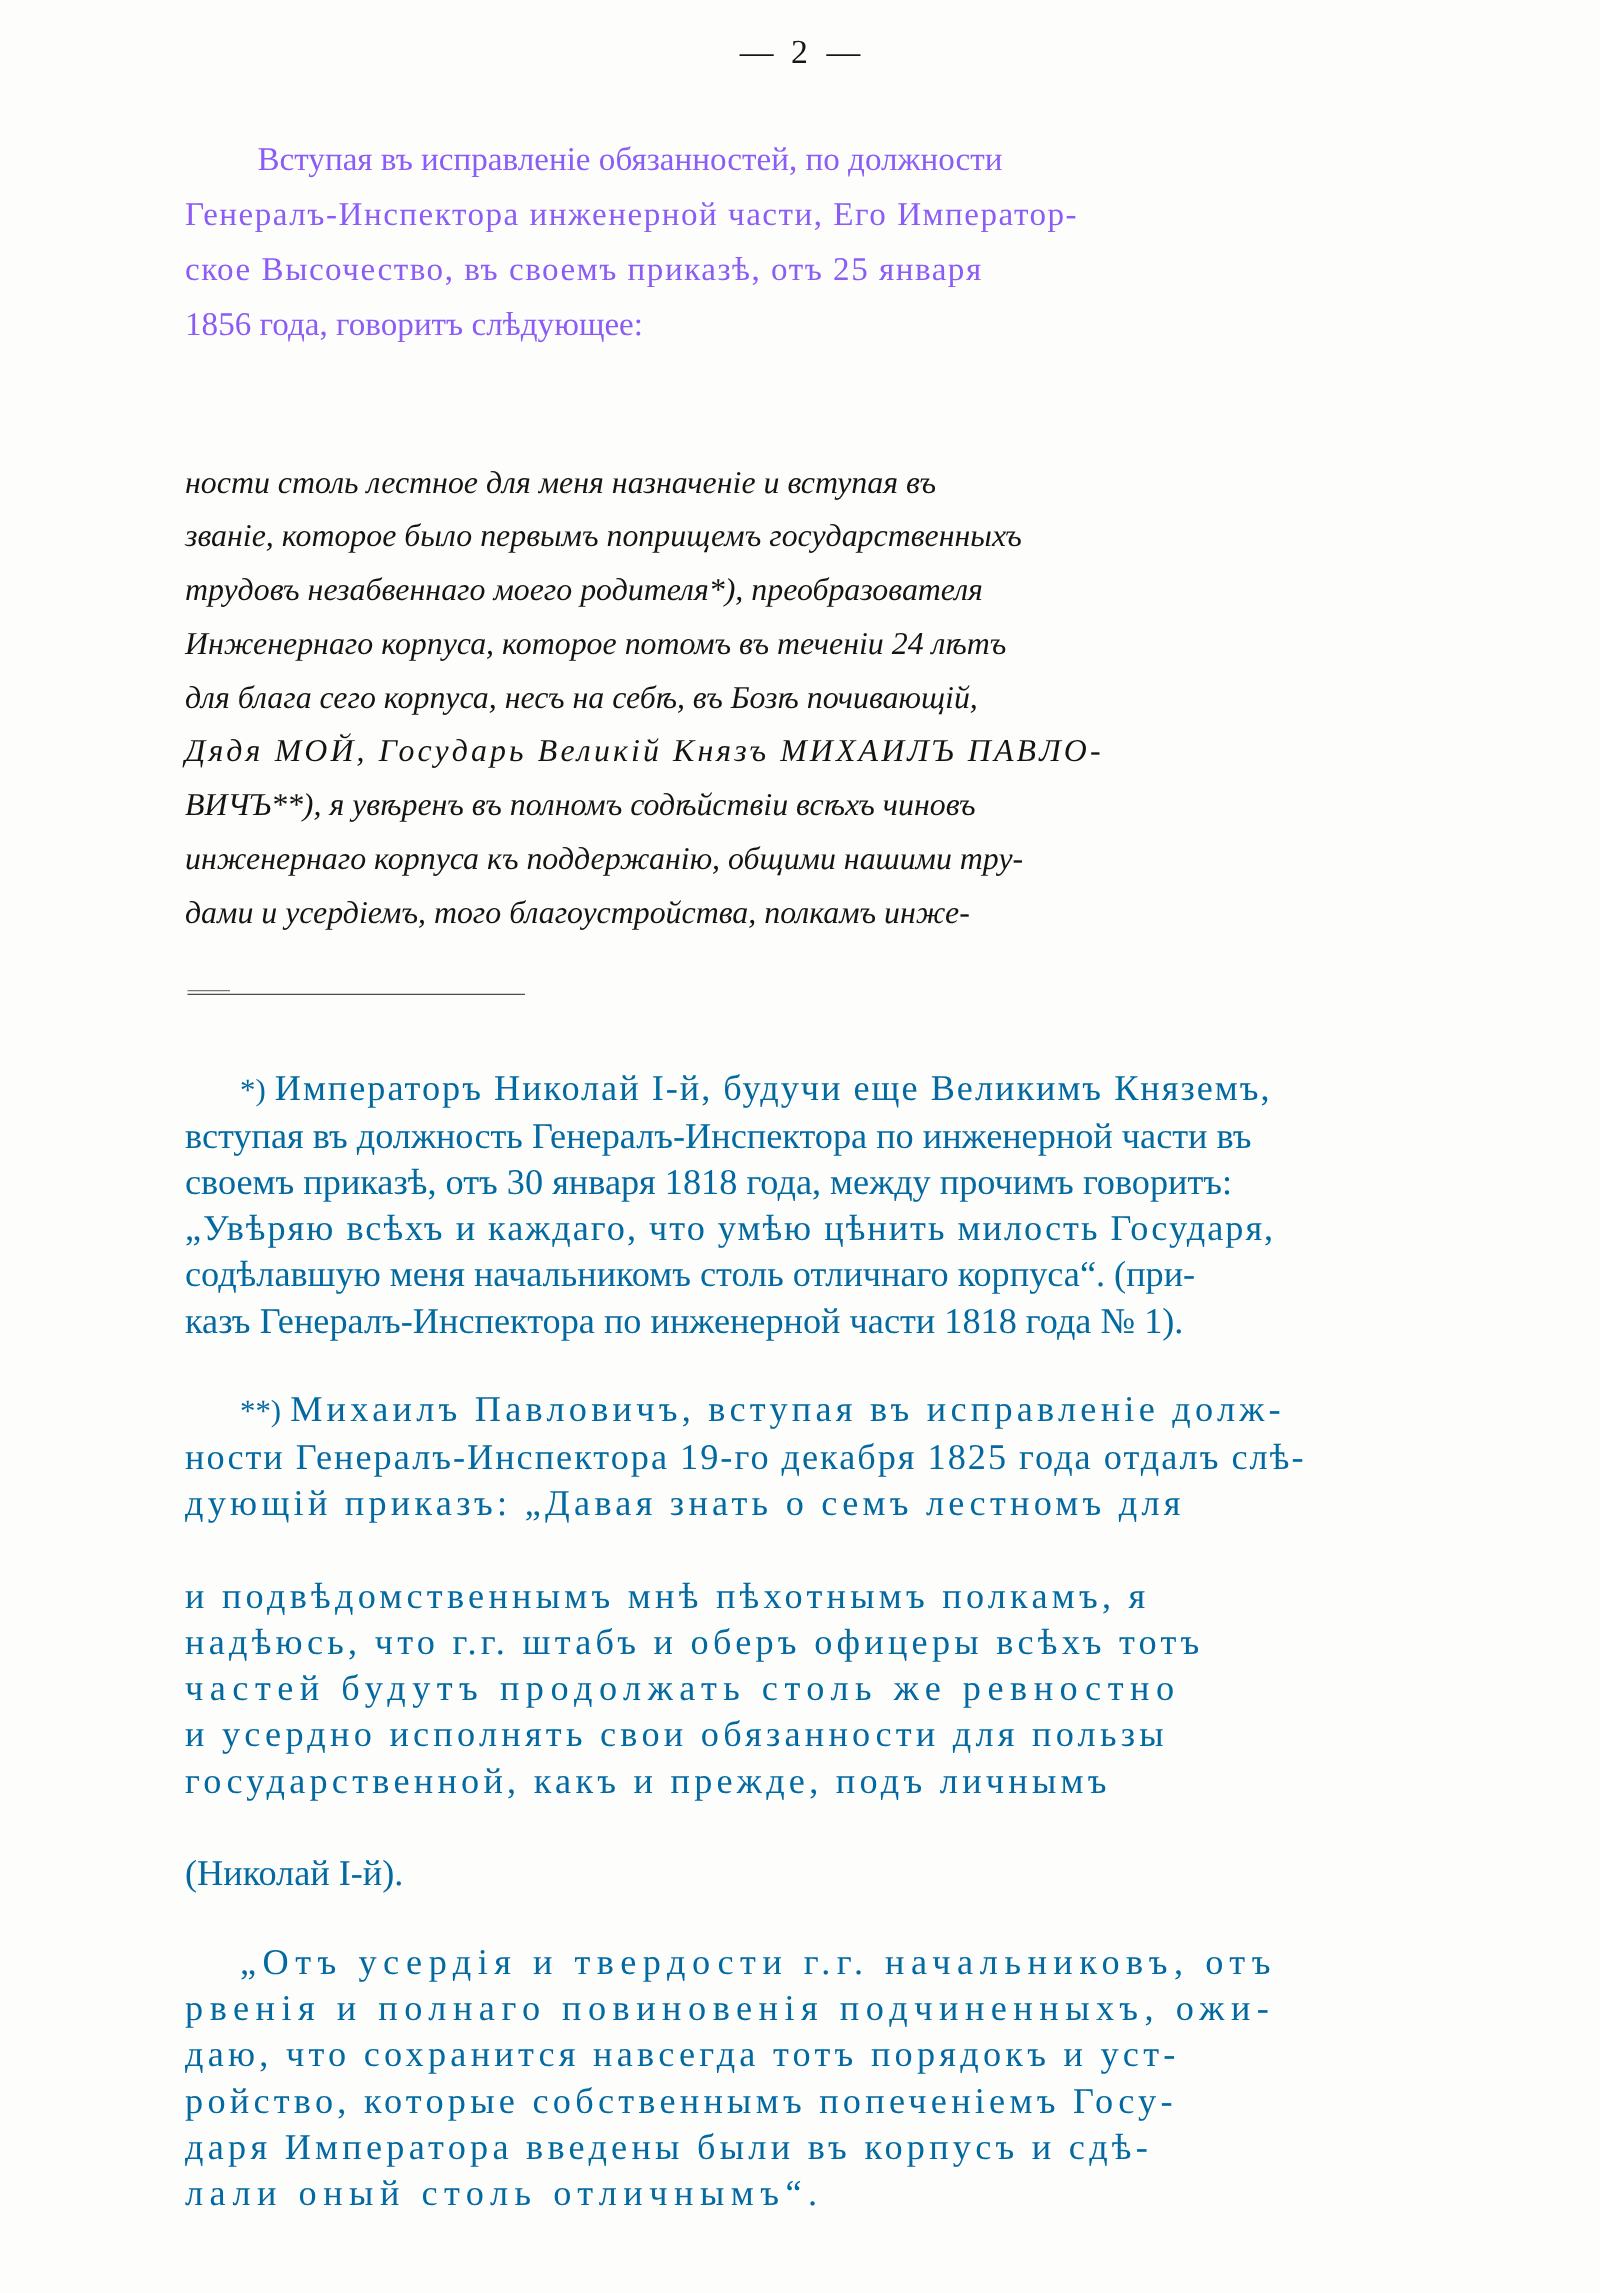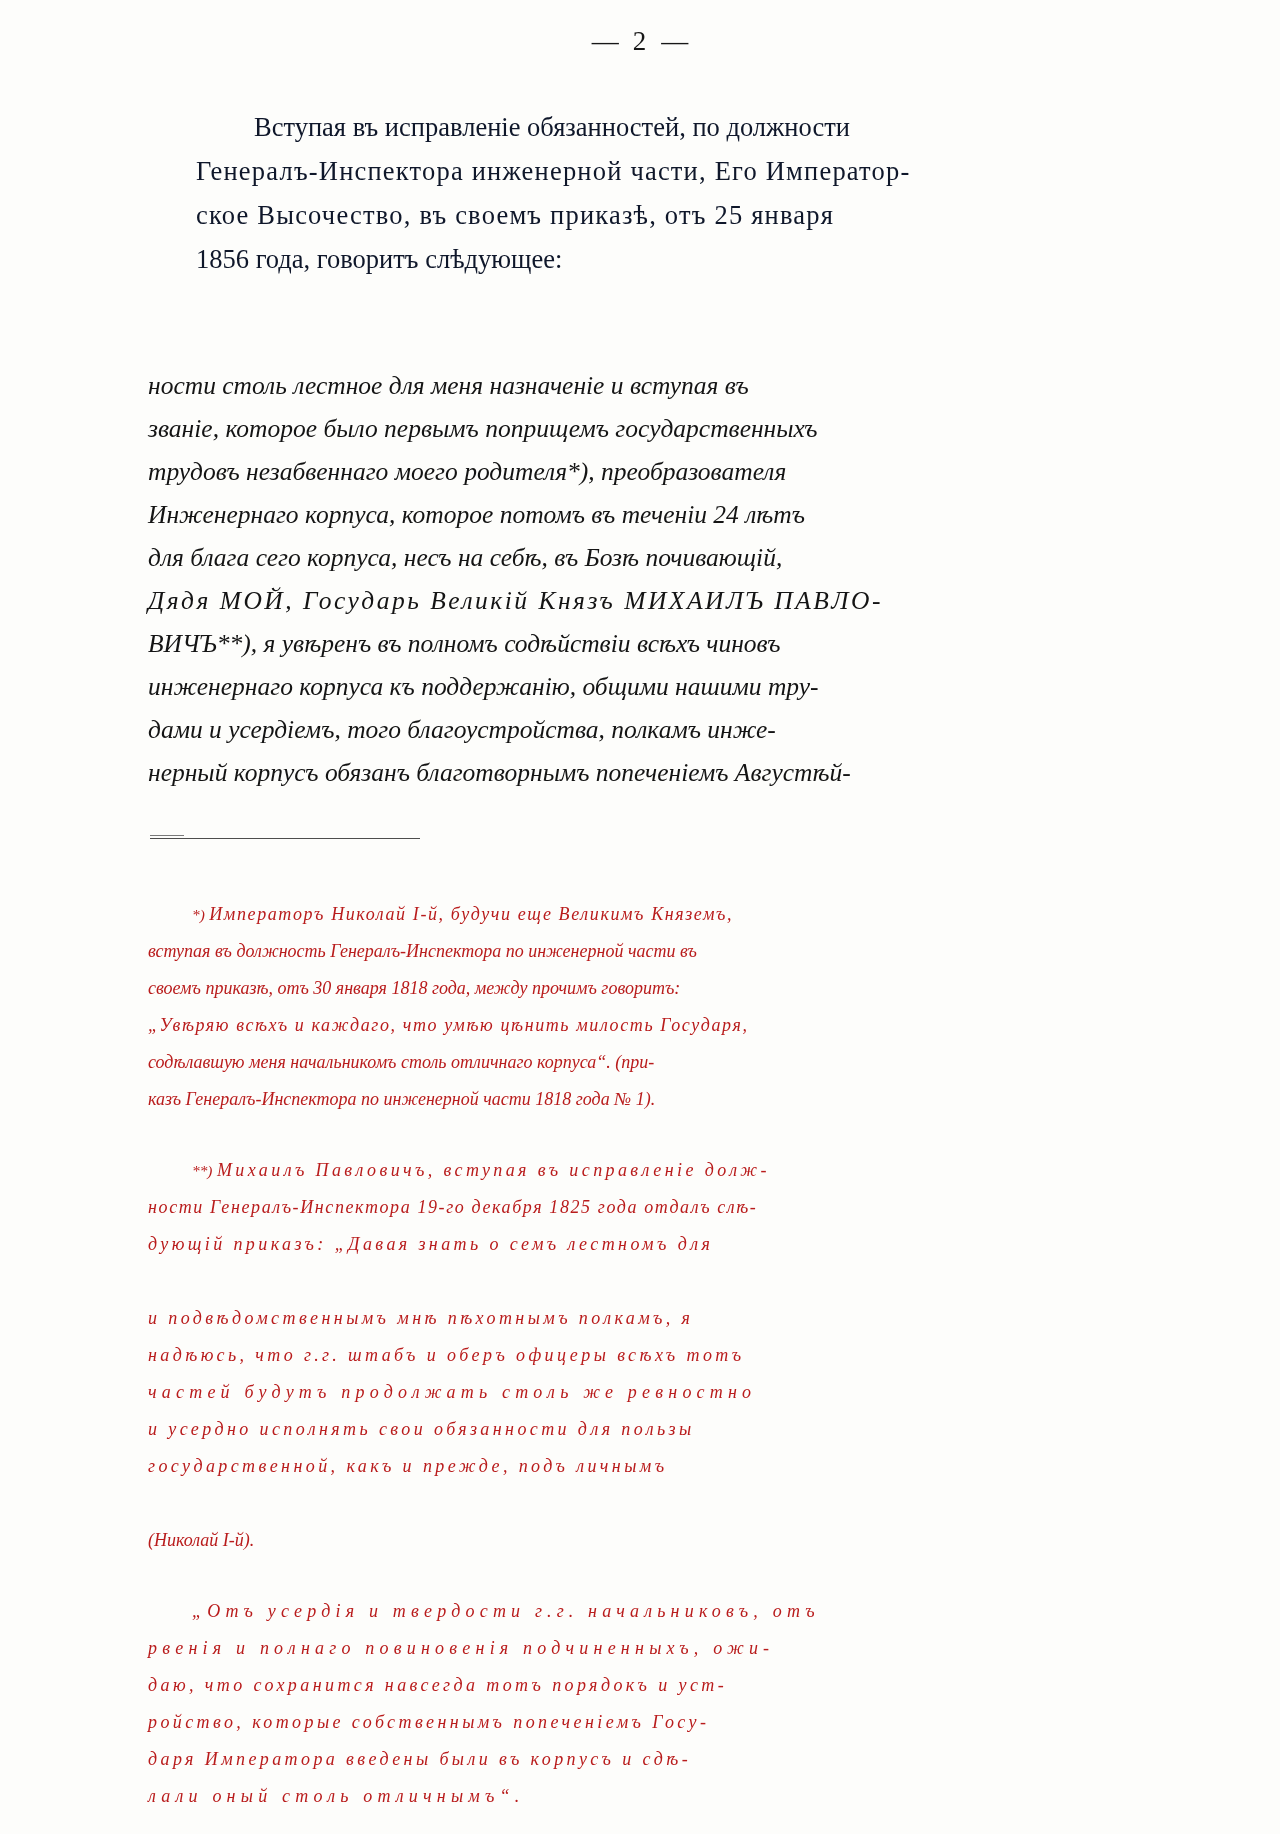--- a/index.html
+++ b/index.html
@@ -35,22 +35,21 @@
     letter-spacing: 0;
     padding: 0 14px;
   }
 
   
   .body-para {
     margin-top: 48px;
     font-size: 26.5px;
     line-height: 44px;
     text-align: justify;
-    color: #0f172a;
-    margin-left: 48px;
+    color: #8b5cf6;
   }
   .body-para .indent {
     display: inline-block;
     width: 58px;
   }
   .sp1 { letter-spacing: 1.2px; }
 
   
   .quote-block {
     margin-top: 40px;
@@ -88,26 +87,25 @@
     width: 34px;
     height: 1px;
     background: #7a7a7a;
   }
 
   
   .footnotes {
     margin-top: 36px;
   }
   .footnote {
-    font-size: 18px;
+    font-size: 29px;
     line-height: 37px;
     text-align: justify;
     margin-bottom: 34px;
-    color: #b91c1c;
-    font-style: italic;
+    color: #0369a1;
   }
   .footnote .indent {
     display: inline-block;
     width: 44px;
   }
   .tracked-1 { letter-spacing: 1.6px; }
   .tracked-2 { letter-spacing: 3.4px; }
   .tracked-3 { letter-spacing: 5.2px; }
 
   sup.mark {
@@ -136,21 +134,20 @@
       <span class="indent"></span><br>
       <span>ности столь лестное для меня назначеніе и вступая въ</span><br>
       <span>званіе, которое было первымъ поприщемъ государственныхъ</span><br>
       <span>трудовъ незабвеннаго моего родителя*), преобразователя</span><br>
       <span>Инженернаго корпуса, которое потомъ въ теченіи 24 лѣтъ</span><br>
       <span>для блага сего корпуса, несъ на себѣ, въ Бозѣ почивающій,</span><br>
       <span class="bigcaps">Дядя МОЙ, Государь Великій Князъ МИХАИЛЪ ПАВЛО-</span><br>
       <span>ВИЧЪ**), я увѣренъ въ полномъ содѣйствіи всѣхъ чиновъ</span><br>
       <span>инженернаго корпуса къ поддержанію, общими нашими тру-</span><br>
       <span>дами и усердіемъ, того благоустройства, полкамъ инже-</span><br>
-      <span>нерный корпусъ обязанъ благотворнымъ попеченіемъ Августѣй-</span>
     </div>
 
     <div class="fn-rule-wrap">
       <div class="fn-rule"></div>
     </div>
 
     <div class="footnotes">
 
       <div class="footnote">
         <span class="indent"></span><sup class="mark">*)</sup>

